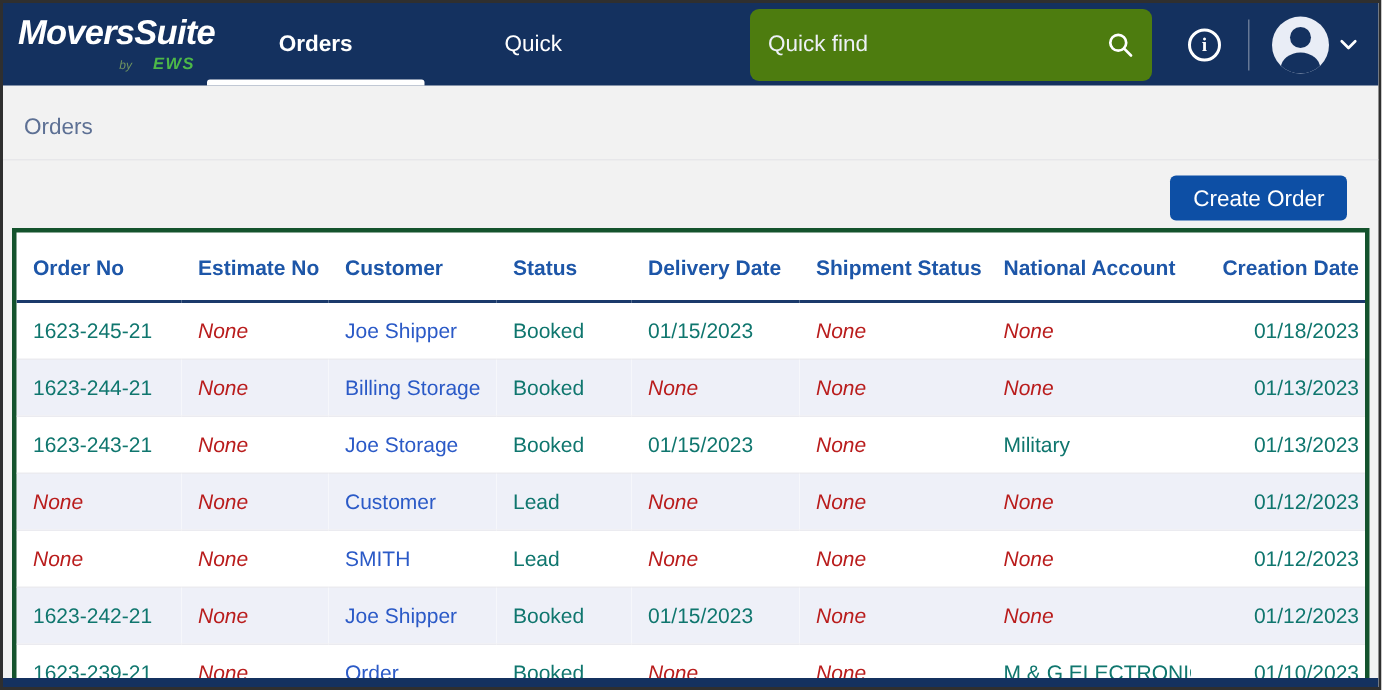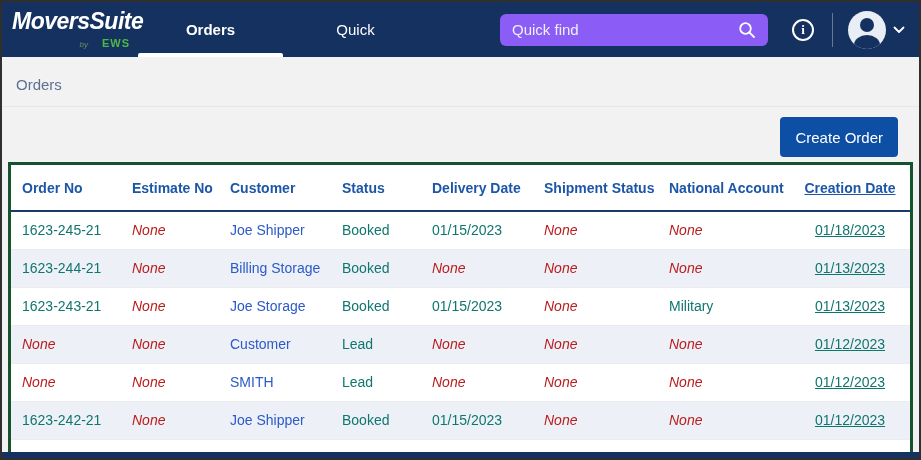--- a/index.html
+++ b/index.html
@@ -15,34 +15,34 @@
     display:flex; align-items:center; height:55px;
     background:#14315f; padding:0 14px 0 10px;
   }
   .logo { width:120px; flex:0 0 auto; cursor:pointer; }
   .logo-brand {
     color:#fff; font-size:23px; font-weight:bold; font-style:italic;
     letter-spacing:-0.5px; line-height:1.05; white-space:nowrap;
   }
   .logo-byline { text-align:right; line-height:1; margin-top:1px; padding-right:2px; }
   .logo-by { color:#6e9360; font-size:8px; font-style:italic; margin-right:14px; }
-  .logo-ews { color:#4db848; font-size:11px; font-weight:bold; letter-spacing:1px; }
+  .logo-ews { color:#4db848; font-size:11px; font-weight:bold; font-style:italic; letter-spacing:1px; }
   .tabs { display:flex; height:55px; margin-left:6px; }
   .tab {
     width:145px; display:flex; align-items:center; justify-content:center;
     color:#fff; font-size:15px; position:relative; cursor:pointer;
   }
   .tab.active { font-weight:bold; }
   .tab.active::after {
     content:""; position:absolute; bottom:0; left:0; right:0; height:4px;
     background:#fff; border-radius:2px 2px 0 0;
   }
   .search {
-    margin-left:auto; width:268px; height:32px;
-    background:#8b5cf6; border-radius:6px;
+    margin-left:auto; width:268px; height:48px;
+    background:#4d7c0f; border-radius:6px;
     display:flex; align-items:center; padding:0 12px;
   }
   .search input {
     flex:1; background:transparent; border:none; outline:none;
     color:#fff; font-size:15px; font-family:inherit; min-width:0;
   }
   .search input::placeholder { color:#edf0f7; opacity:1; }
   .search-icon { flex:0 0 auto; display:flex; }
   .info-btn {
     width:22px; height:22px; border:2px solid #fff; border-radius:50%;
@@ -55,21 +55,21 @@
     width:38px; height:38px; border-radius:50%; background:#e9edf6;
     overflow:hidden; cursor:pointer; flex:0 0 auto;
   }
   .caret { margin-left:7px; display:flex; cursor:pointer; }
   
   .title-bar { border-bottom:1px solid #e7e7ea; }
   .page-title { padding:19px 0 13px 14px; font-size:15px; color:#5d7094; }
   .actions { display:flex; justify-content:flex-end; padding:10px 21px 0 0; }
   .create-btn {
     background:#0d4fa5; color:#fff; font-size:15px; border:none;
-    border-radius:4px; height:40px; padding:0 15px; cursor:pointer;
+    border-radius:4px; height:30px; padding:0 15px; cursor:pointer;
     font-family:inherit;
   }
   
   .table-wrap {
     margin:5px 6px 0; border:3px solid #14532d; background:#fff;
     height:303px; overflow:hidden;
   }
   table { width:100%; border-collapse:collapse; table-layout:fixed; }
   thead th {
     height:46px; text-align:left; vertical-align:middle;
@@ -78,21 +78,21 @@
     white-space:nowrap; overflow:hidden; cursor:pointer;
   }
   tbody td {
     height:38px; vertical-align:middle; padding:0 0 0 11px;
     color:#0f766e; font-size:14px; white-space:nowrap; overflow:hidden;
   }
   tbody tr:nth-child(even) { background:#eef0f8; }
   tbody tr + tr td { border-top:1px solid #ebebf0; }
   td.none { color:#b91c1c; font-style:italic; }
   td.link { color:#2b5ac7; cursor:pointer; }
-  th:last-child, td:last-child { text-align:center; padding-left:0; padding-right:4px;text-decoration:underline; }
+  th:last-child, td:last-child { text-align:right; padding-left:0; padding-right:4px; }
   .bottom-bar { position:absolute; left:0; right:0; bottom:0; height:6px; background:#14315f; }
 </style>
 </head>
 <body>
 
 <div class="screen">
 
   <div class="nav">
     <div class="logo">
       <div class="logo-brand">MoversSuite</div>

